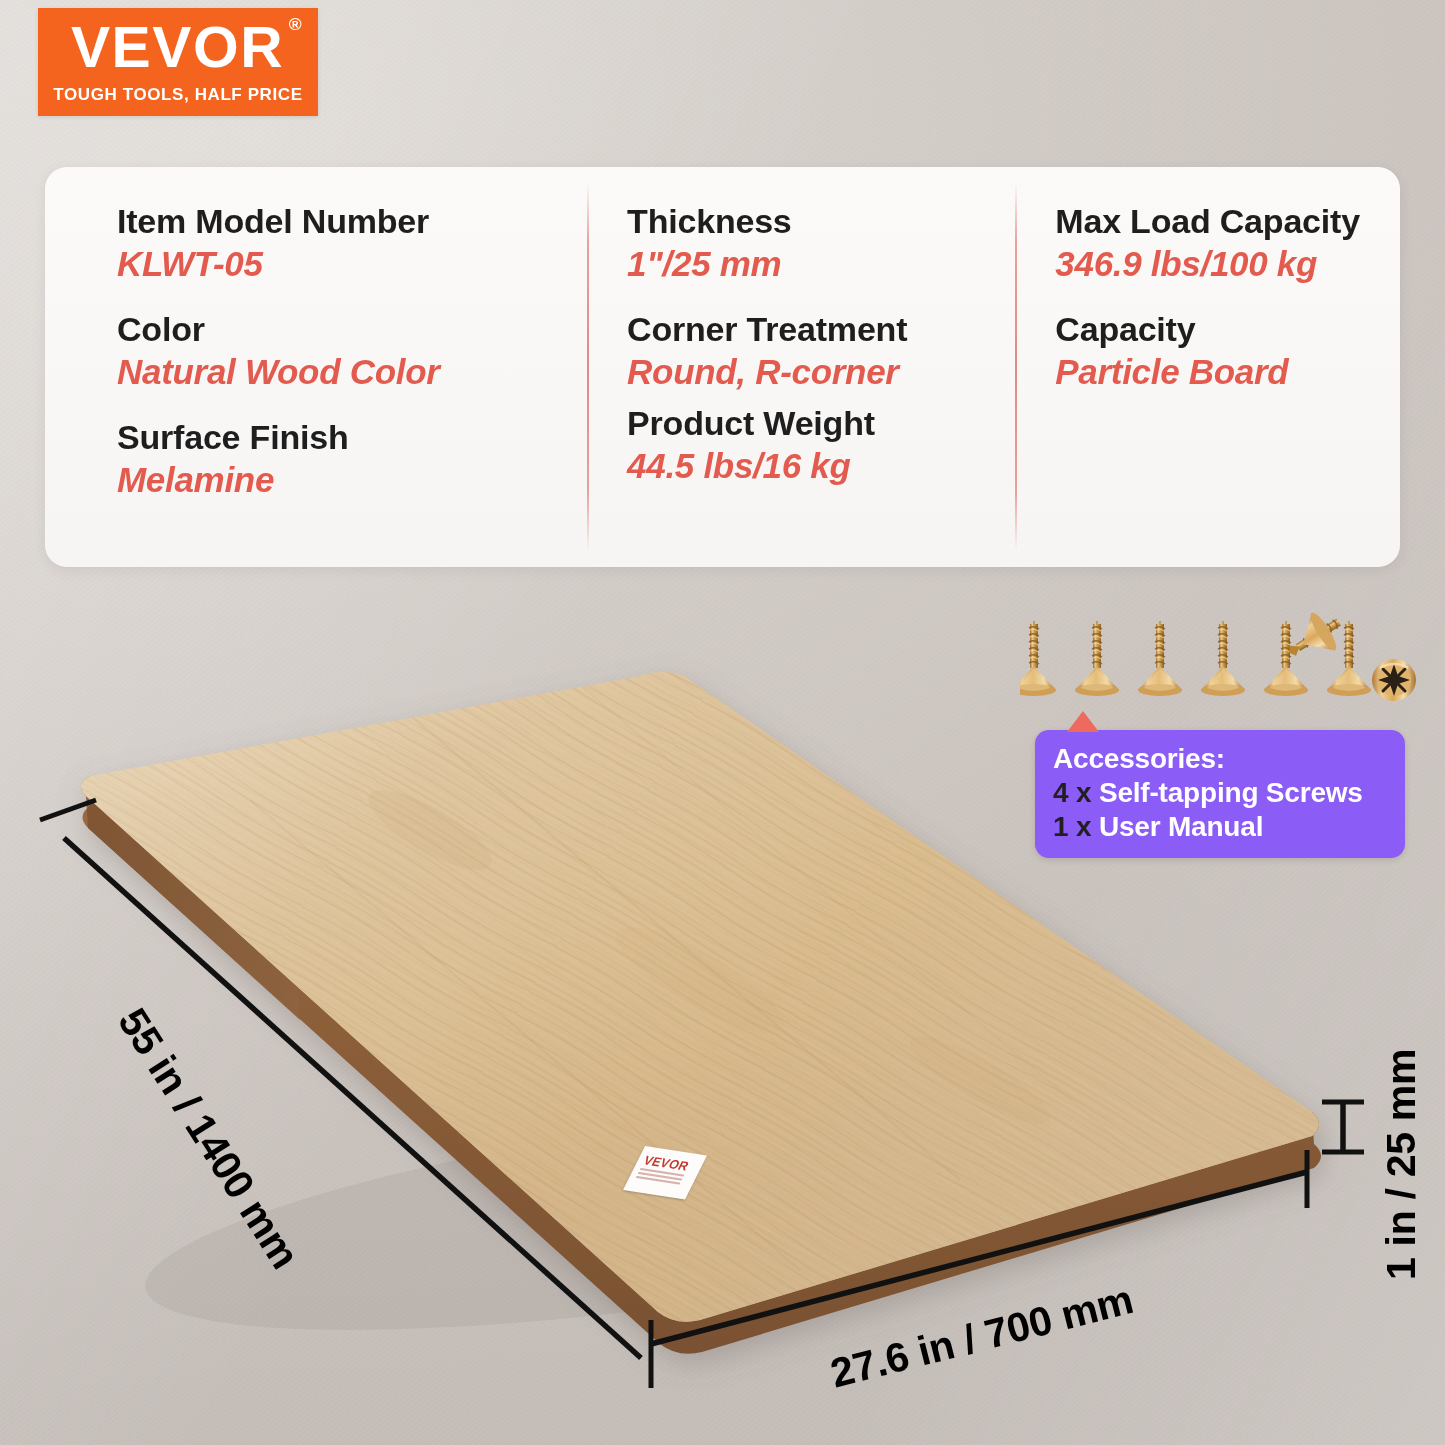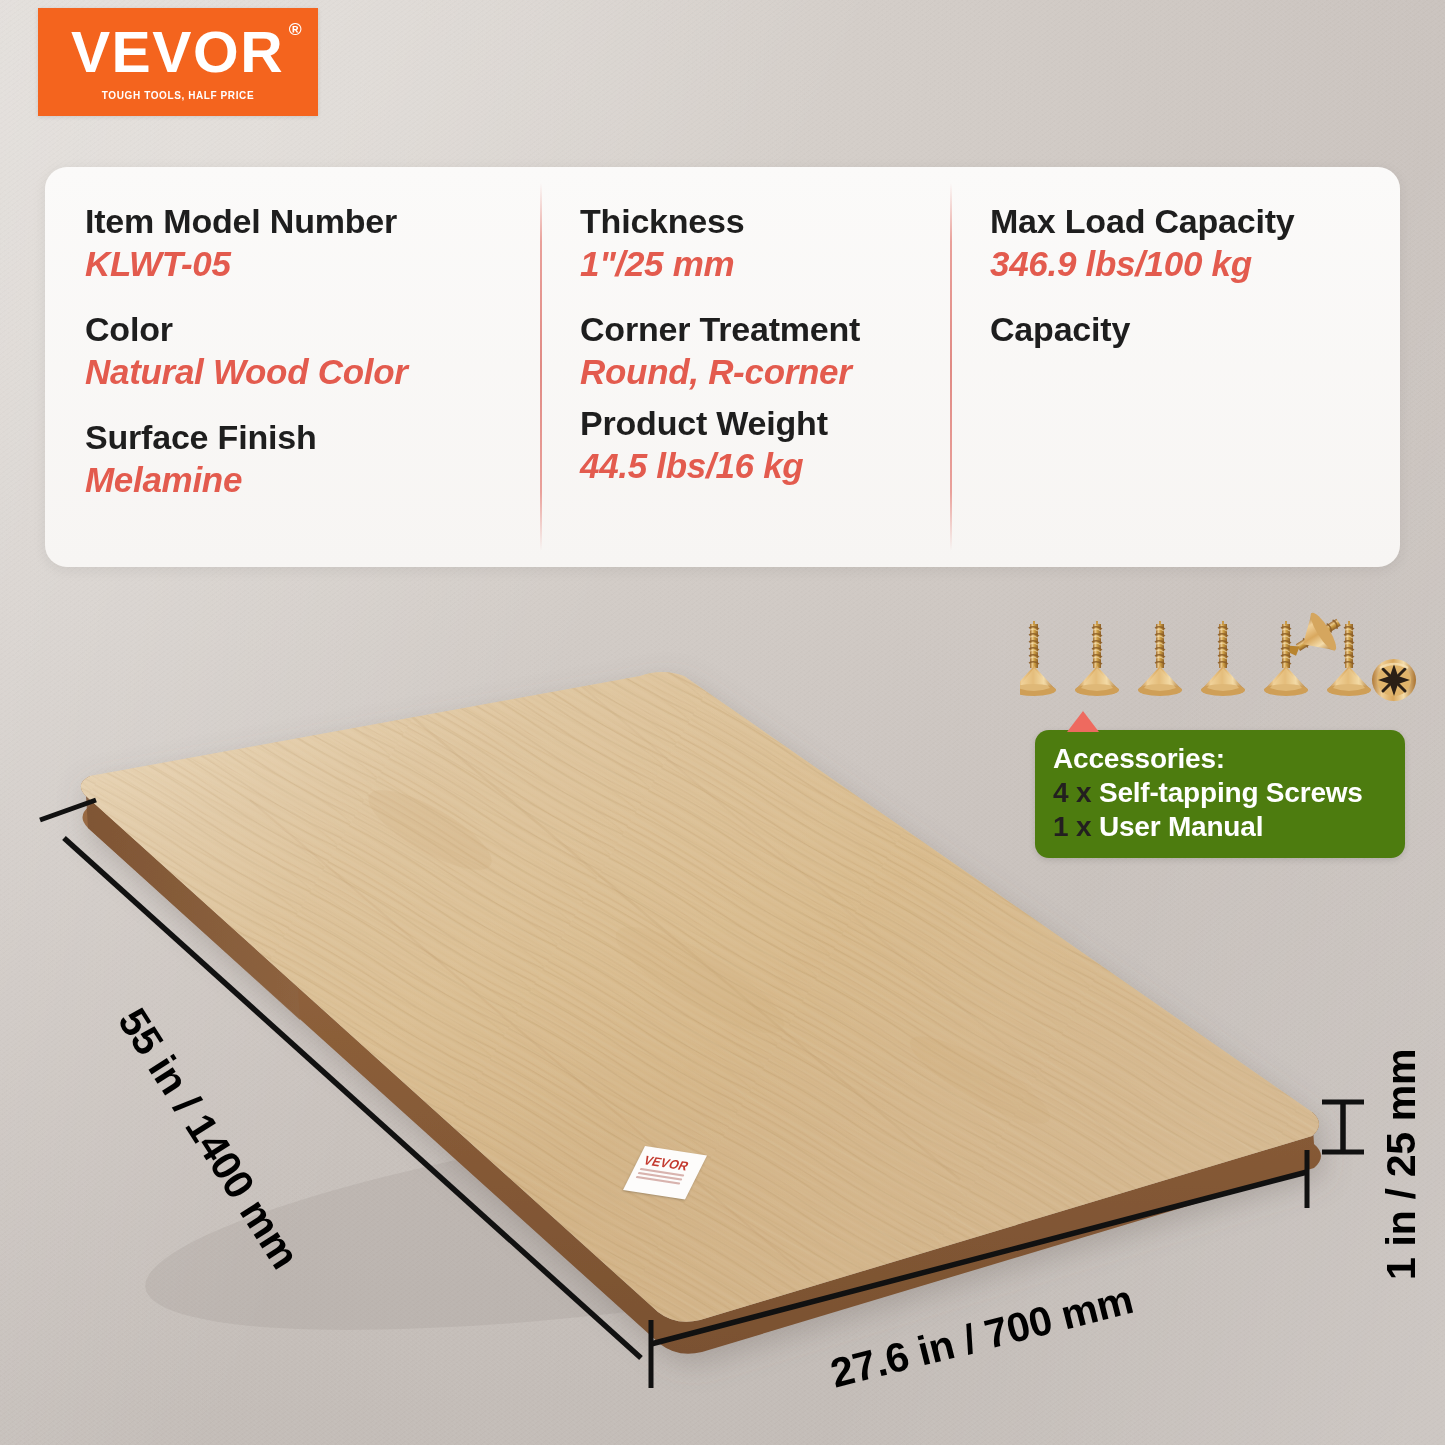--- a/index.html
+++ b/index.html
@@ -35,32 +35,32 @@
     align-items:center;justify-content:center;
     box-shadow:0 1px 4px rgba(0,0,0,.10);
   }
   .logo-word{
     position:relative;color:#fff;font-weight:bold;font-size:57px;line-height:1;
     letter-spacing:1.5px;font-family:"Liberation Sans","DejaVu Sans",sans-serif;
     transform:scaleX(1.03);
   }
   .logo-reg{position:absolute;top:-3px;right:-17px;font-size:17px;font-weight:bold;letter-spacing:0;}
   .logo-tag{
-    color:#fff;font-weight:bold;font-size:10px;letter-spacing:.6px;margin-top:9px;
+    color:#fff;font-weight:bold;font-size:17px;letter-spacing:.6px;margin-top:9px;
   }
 
   
   .spec-panel{
     position:absolute;left:45px;top:167px;width:1355px;height:400px;
     background:linear-gradient(180deg,#fbfaf9 0%,#f7f5f3 100%);
     border-radius:22px;
     box-shadow:0 3px 14px rgba(0,0,0,.07);
     display:flex;
   }
-  .spec-col{position:relative;box-sizing:border-box;padding:34px 0 0 40px;}
+  .spec-col{position:relative;box-sizing:border-box;padding:34px 0 0 40px;margin-left:32px;}
   .col-1{width:495px;}
   .col-2{width:410px;}
   .col-3{width:398px;}
   .spec-col + .spec-col::before{
     content:"";position:absolute;left:0;top:16px;bottom:16px;width:2px;
     background:linear-gradient(180deg,rgba(230,140,135,0) 0%,#e9a09a 16%,#e08a84 50%,#e9a09a 84%,rgba(230,140,135,0) 100%);
   }
   .spec-item{margin-bottom:20px;}
   .spec-label{
     font-size:34px;font-weight:bold;color:#1e1e1e;line-height:1.18;letter-spacing:-.2px;
@@ -100,21 +100,21 @@
   #dim-left{font-size:41px;left:148px;top:1000px;transform:rotate(57.5deg);transform-origin:left top;}
   #dim-bottom{font-size:41px;left:826px;top:1352px;transform:rotate(-14.2deg);transform-origin:left top;}
   #dim-right{font-size:41px;left:1378px;top:1280px;transform:rotate(-90deg);transform-origin:left top;}
 
   
   .screws{position:absolute;left:1020px;top:600px;width:410px;height:140px;}
 
   
   .callout{
     position:absolute;left:1035px;top:730px;width:370px;
-    background:#4d7c0f;border-radius:14px;padding:12px 14px 14px 18px;
+    background:#8b5cf6;border-radius:14px;padding:12px 14px 14px 18px;
     box-sizing:border-box;
     box-shadow:0 2px 6px rgba(0,0,0,.12);
   }
   .callout-tail{
     position:absolute;left:32px;top:-19px;width:0;height:0;
     border-left:16px solid transparent;border-right:16px solid transparent;
     border-bottom:21px solid #ee6a5f;
   }
   .callout-title{
     color:#fff;font-weight:bold;font-size:28px;line-height:1.22;letter-spacing:-.2px;
@@ -170,20 +170,21 @@
       </div>
     </div>
 
     <div class="spec-col col-3">
       <div class="spec-item">
         <div class="spec-label">Max Load Capacity</div>
         <div class="spec-value">346.9 lbs/100 kg</div>
       </div>
       <div class="spec-item">
         <div class="spec-label">Capacity</div>
+        <div class="spec-value">Particle Board</div>
       </div>
     </div>
 
   </div>
 
   <svg class="board-svg" width="1445" height="1445" viewBox="0 0 1445 1445">
     <defs>
       <linearGradient id="topGrad" x1="0" y1="0" x2="0.55" y2="1">
         <stop offset="0%" stop-color="#e4cba4"></stop>
         <stop offset="22%" stop-color="#dcc096"></stop>

